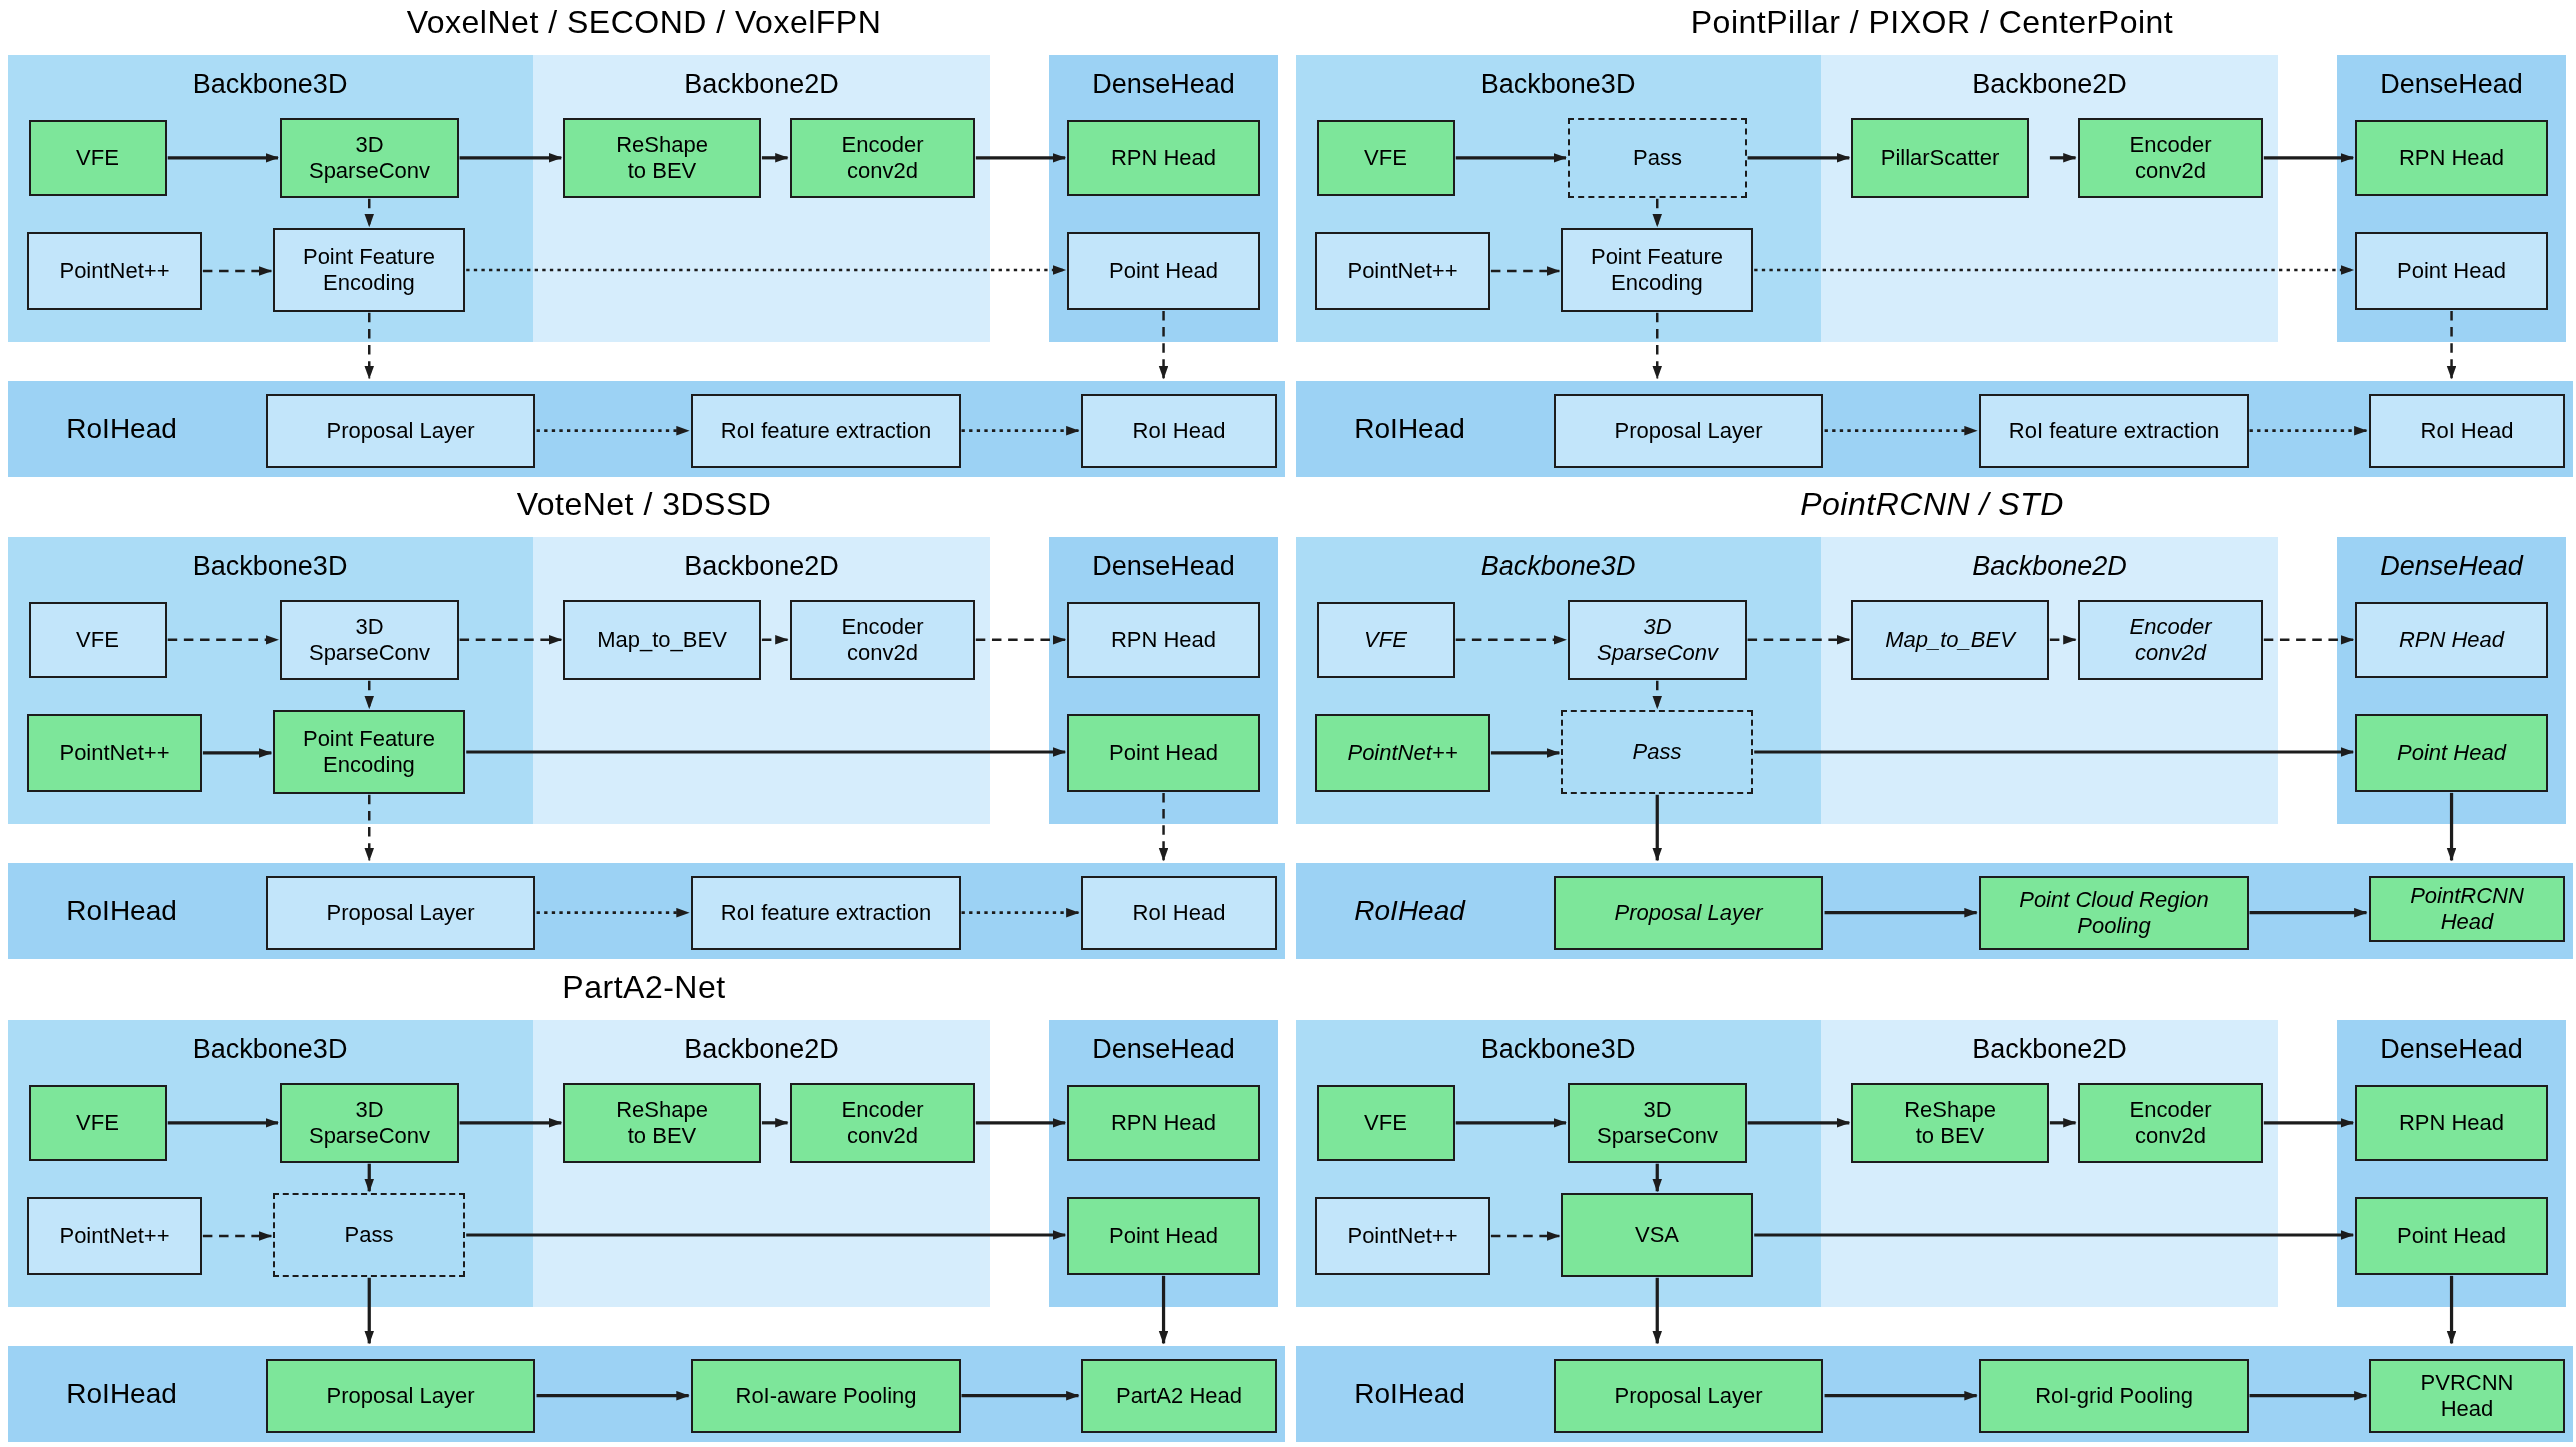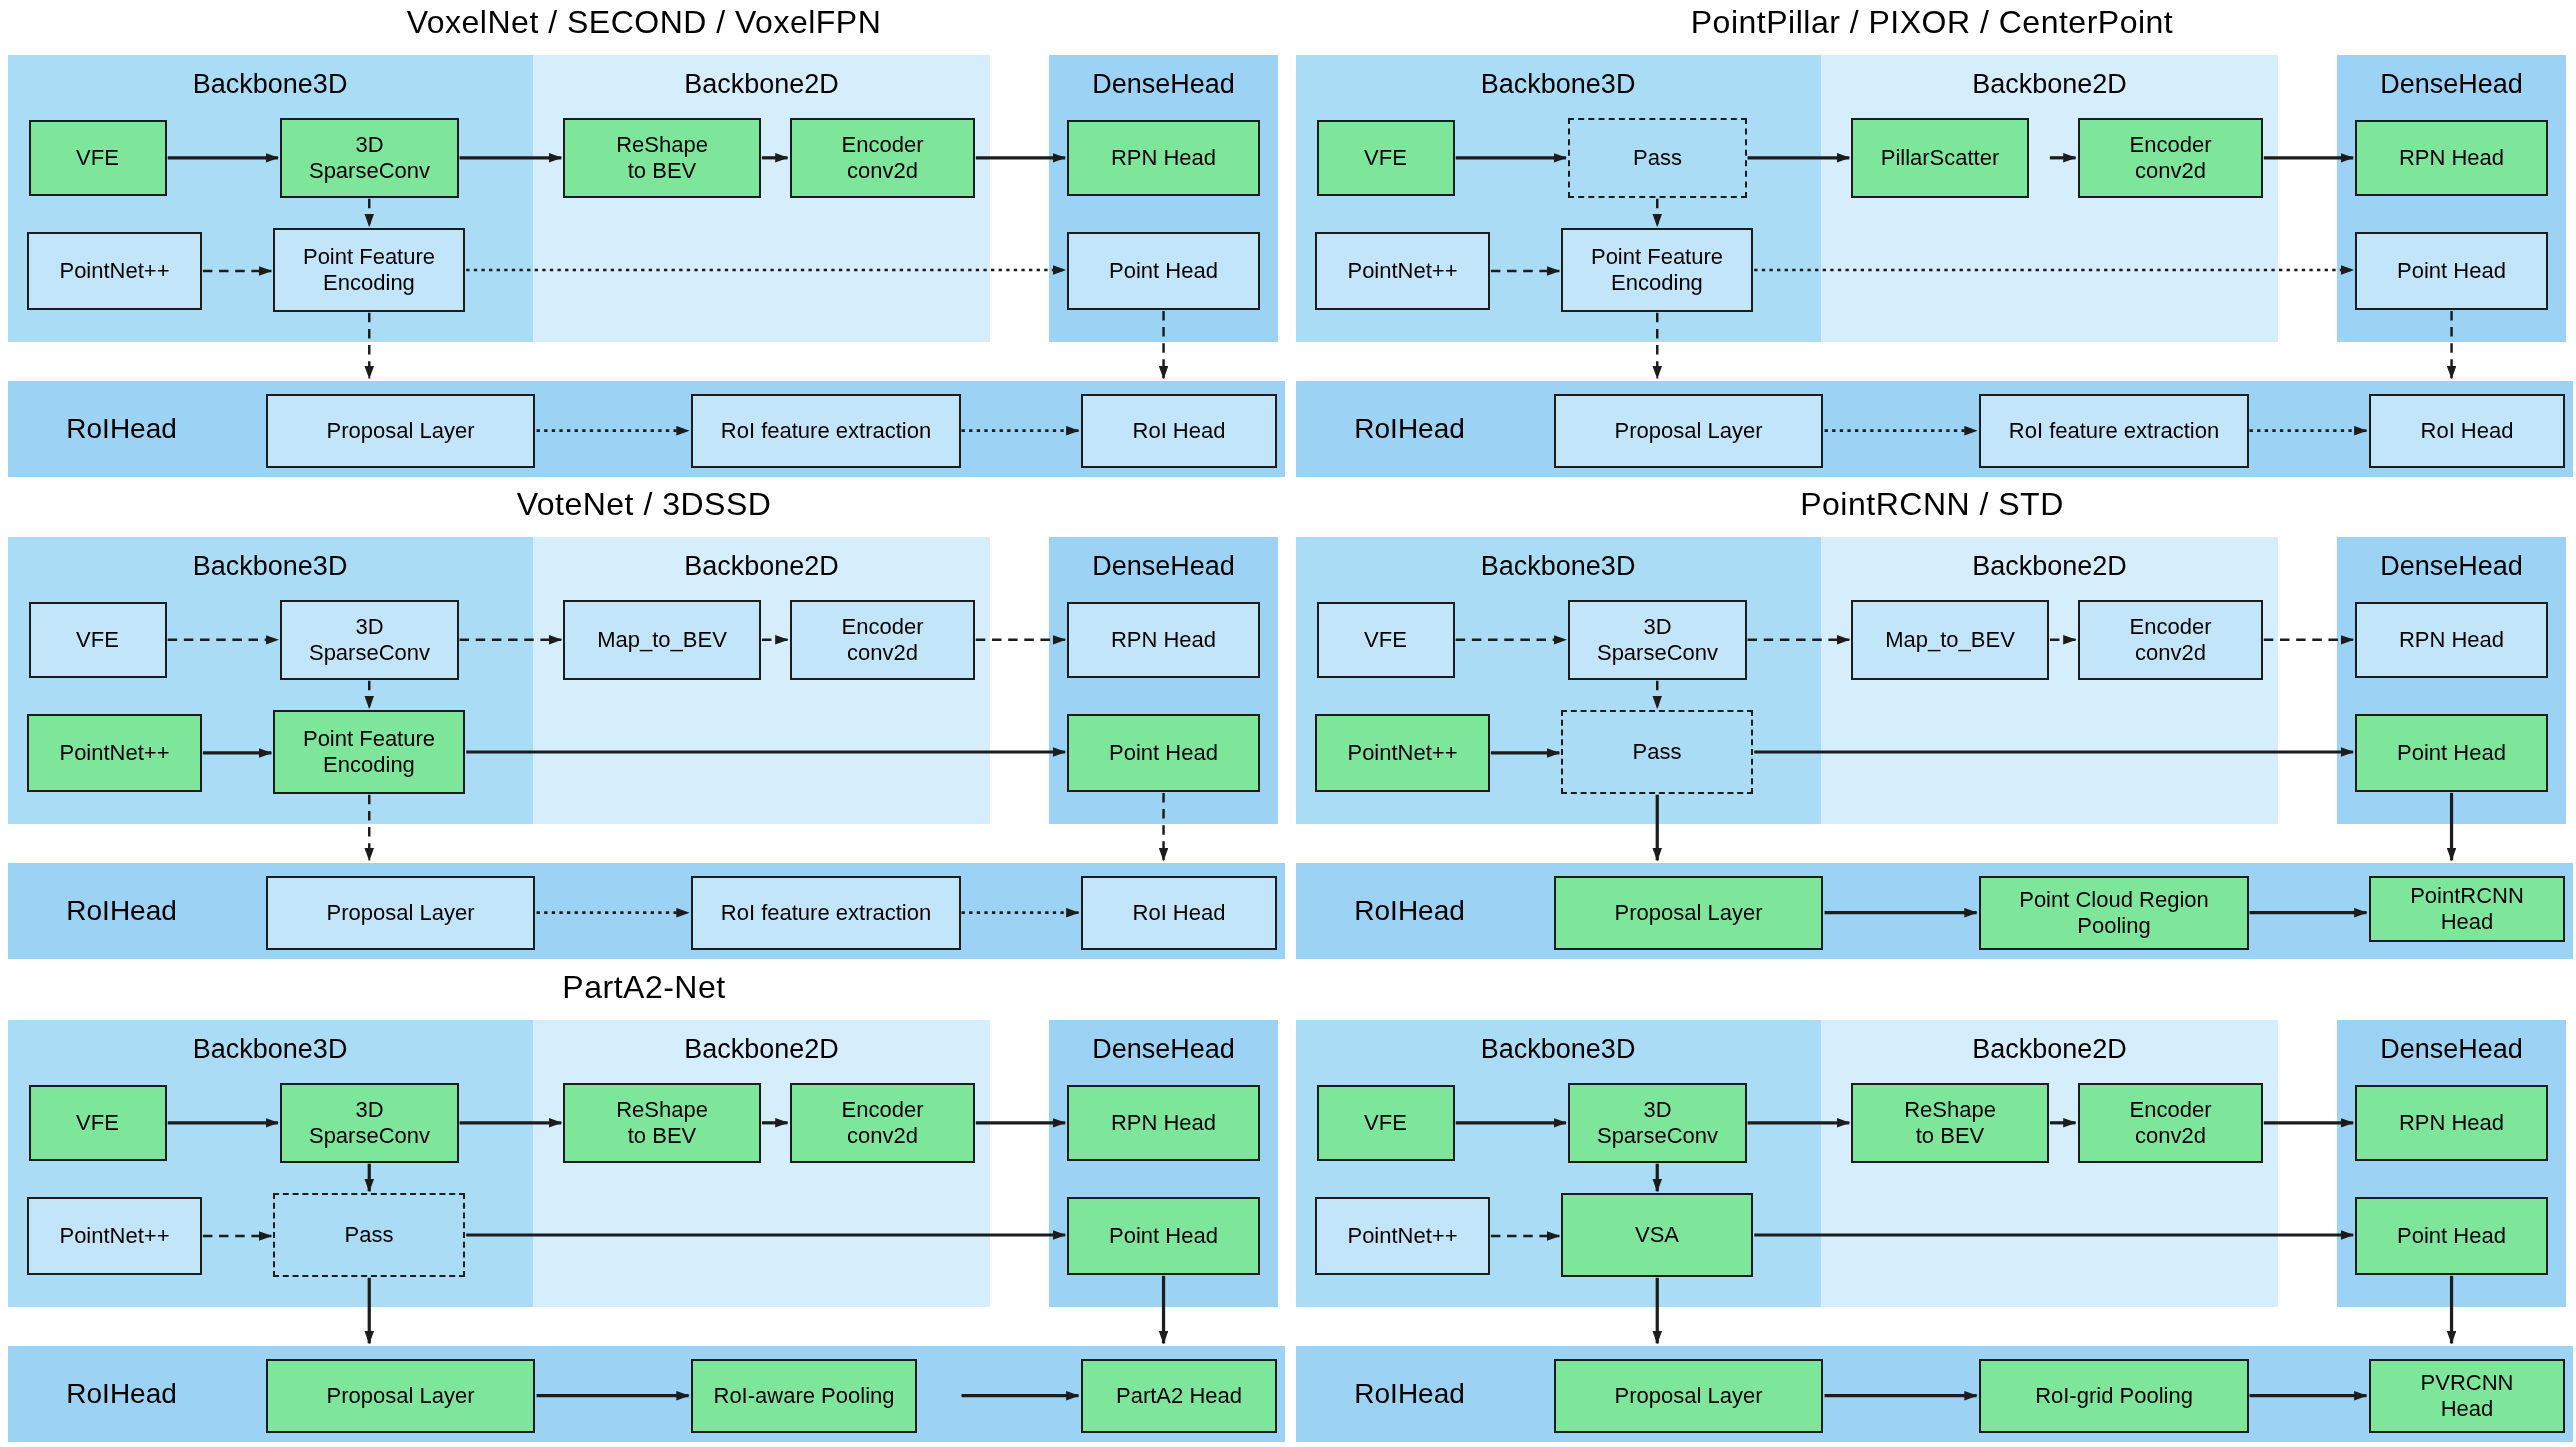--- a/index.html
+++ b/index.html
@@ -242,21 +242,21 @@
       <div class="node blue" style="left: 266px; top: 394px; width: 269px; height: 74px;">
         <span>Proposal Layer</span>
       </div>
       <div class="node blue" style="left: 691px; top: 394px; width: 270px; height: 74px;">
         <span>RoI feature extraction</span>
       </div>
       <div class="node blue" style="left: 1081px; top: 394px; width: 196px; height: 74px;">
         <span>RoI Head</span>
       </div>
     </div>
-    <div class="panel" style="left: 1288px; top: 482px;">
+    <div class="panel" style="left: 1288px; top: 482px; font-style: italic;">
       <div class="panel-title">PointRCNN / STD</div>
       <div class="band" style="left: 7.6px; top: 55px; width: 525px; height: 287px; background: rgb(171, 220, 246);">
         <div class="band-label">Backbone3D</div>
       </div>
       <div class="band" style="left: 533px; top: 55px; width: 457px; height: 287px; background: rgb(214, 237, 252);">
         <div class="band-label">Backbone2D</div>
       </div>
       <div class="band" style="left: 1049px; top: 55px; width: 229px; height: 287px; background: rgb(156, 210, 244);">
         <div class="band-label">DenseHead</div>
       </div>
@@ -374,21 +374,21 @@
       </div>
       <div class="node dashed" style="left: 273px; top: 228px; width: 192px; height: 84px;">
         <span>Pass</span>
       </div>
       <div class="node green" style="left: 1067px; top: 232px; width: 193px; height: 78px;">
         <span>Point Head</span>
       </div>
       <div class="node green" style="left: 266px; top: 394px; width: 269px; height: 74px;">
         <span>Proposal Layer</span>
       </div>
-      <div class="node green" style="left: 691px; top: 394px; width: 226px; height: 74px;">
+      <div class="node green" style="left: 691px; top: 394px; width: 270px; height: 74px;">
         <span>RoI-aware Pooling</span>
       </div>
       <div class="node green" style="left: 1081px; top: 394px; width: 196px; height: 74px;">
         <span>PartA2 Head</span>
       </div>
     </div>
     <div class="panel" style="left: 1288px; top: 965px;">
       <div class="band" style="left: 7.6px; top: 55px; width: 525px; height: 287px; background: rgb(171, 220, 246);">
         <div class="band-label">Backbone3D</div>
       </div>

